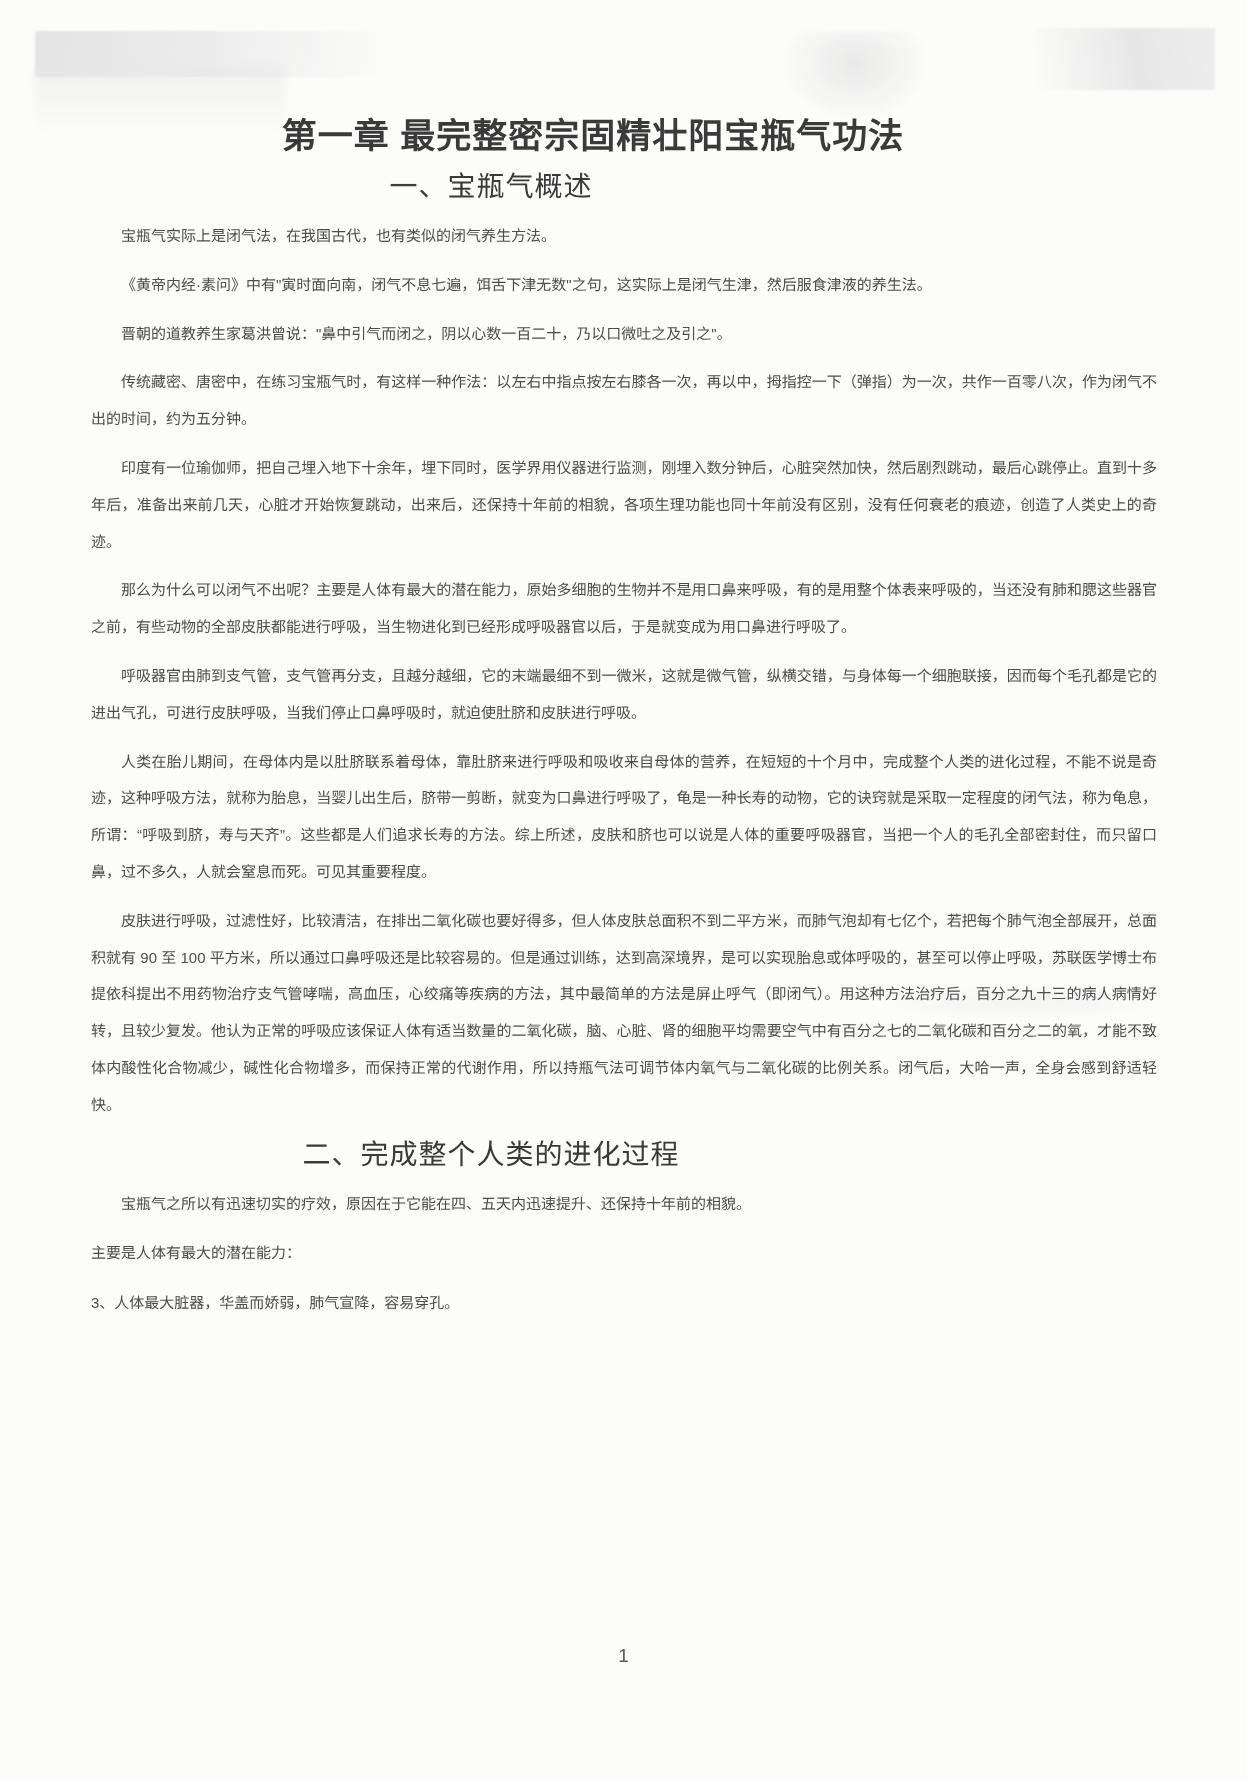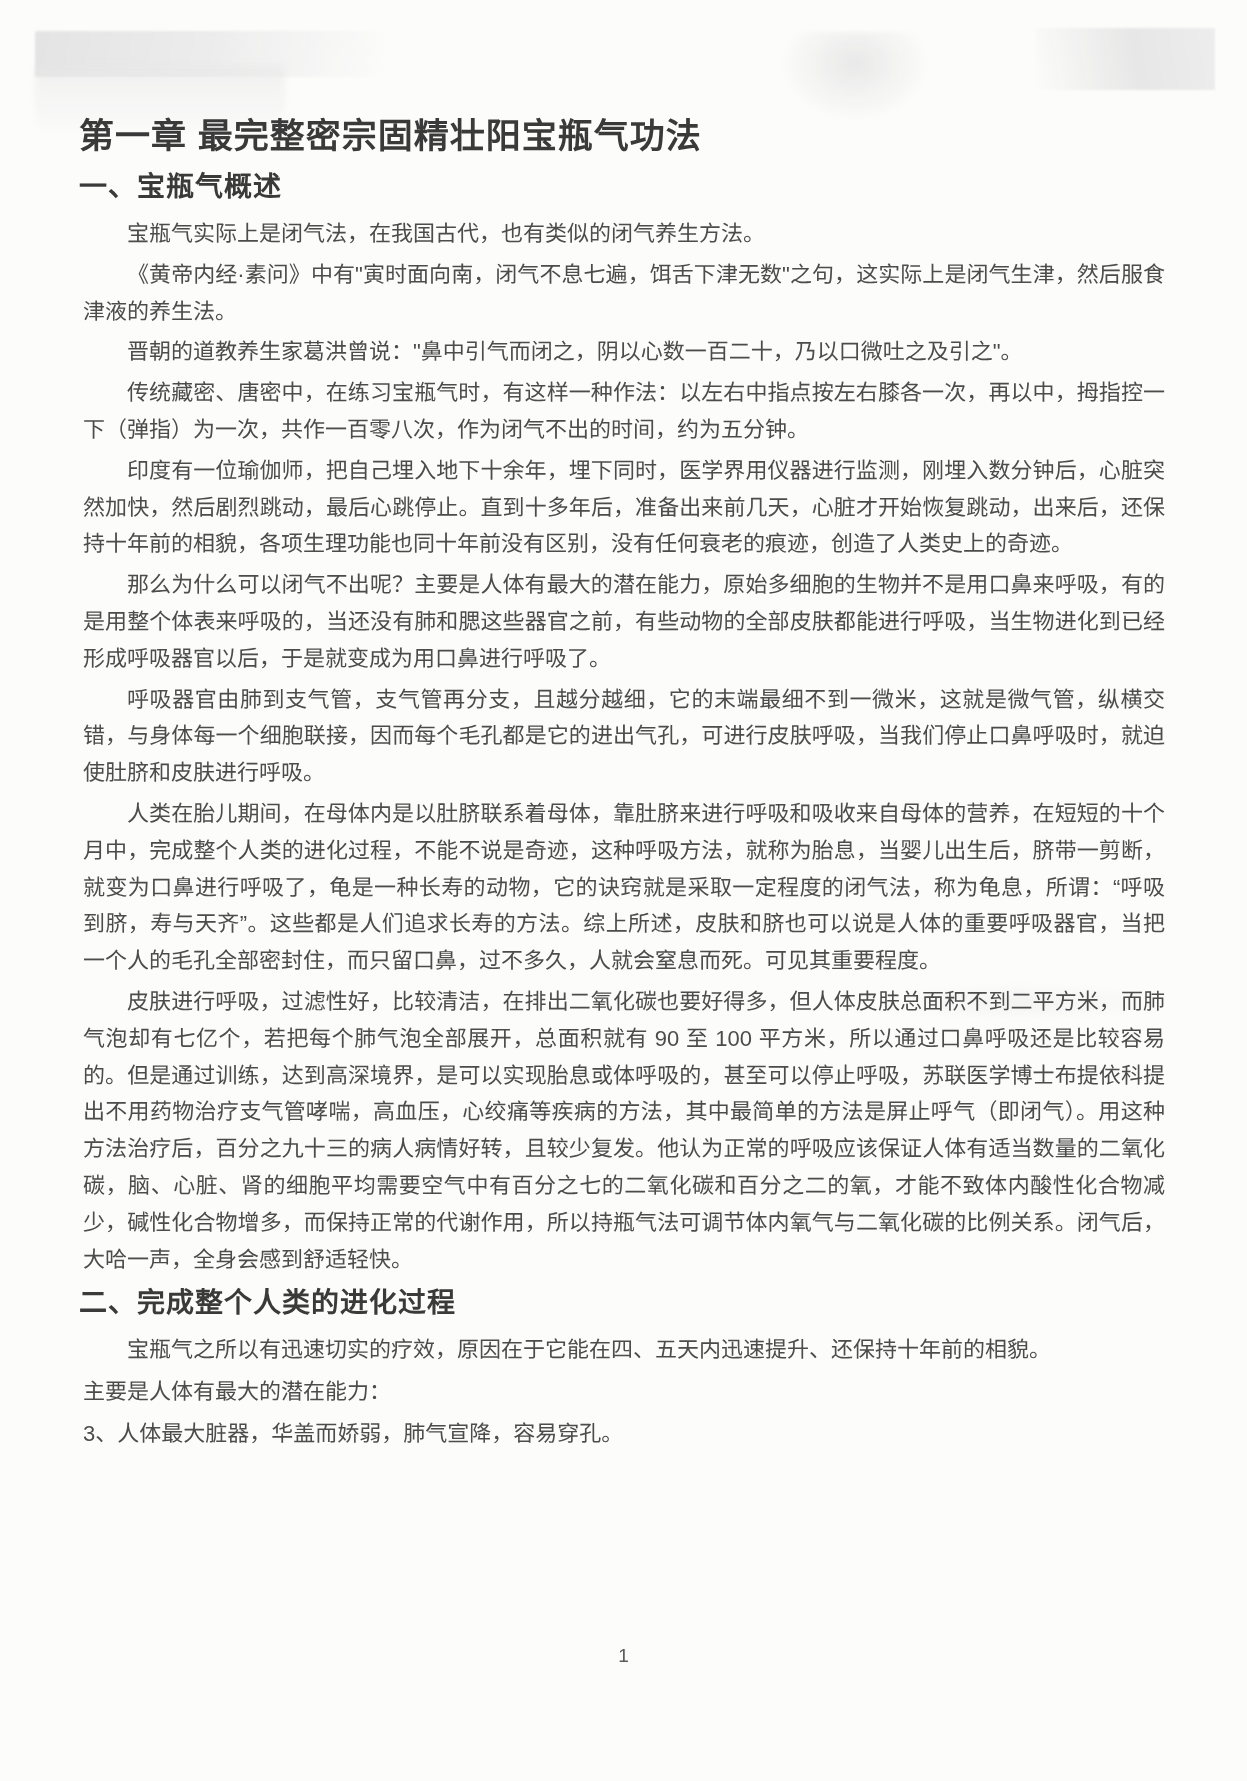--- a/index.html
+++ b/index.html
@@ -41,33 +41,33 @@
   }
   
   .content{
     position:absolute;
     top:112px;left:79px;width:1090px;
   }
   .content h1{
     margin:0 0 8px 0;
     padding-right:62px;           
     font-size:35px;line-height:48px;
-    font-weight:700;text-align:left;
+    font-weight:700;text-align:center;
     color:#3a3a3a;letter-spacing:1px;
   }
   .content h2{
     margin:6px 0 10px 0;
     padding-right:266px;          
     font-size:28px;line-height:38px;
-    font-weight:700;text-align:left;
+    font-weight:400;text-align:center;
     color:#3a3a3a;letter-spacing:1px;
   }
   .content p{
-    margin:4px;
-    font-size:22px;line-height:36.8px;
+    margin:12px;
+    font-size:15px;line-height:36.8px;
     text-align:justify;
     color:#4c4c4c;
   }
   .content p.indent{text-indent:2em;}
   .content p.flush{text-indent:0;line-height:37.5px;}
   .page-number{
     position:absolute;top:1645px;left:0;width:100%;
     text-align:center;
     font-size:19px;color:#5a5a5a;
   }

